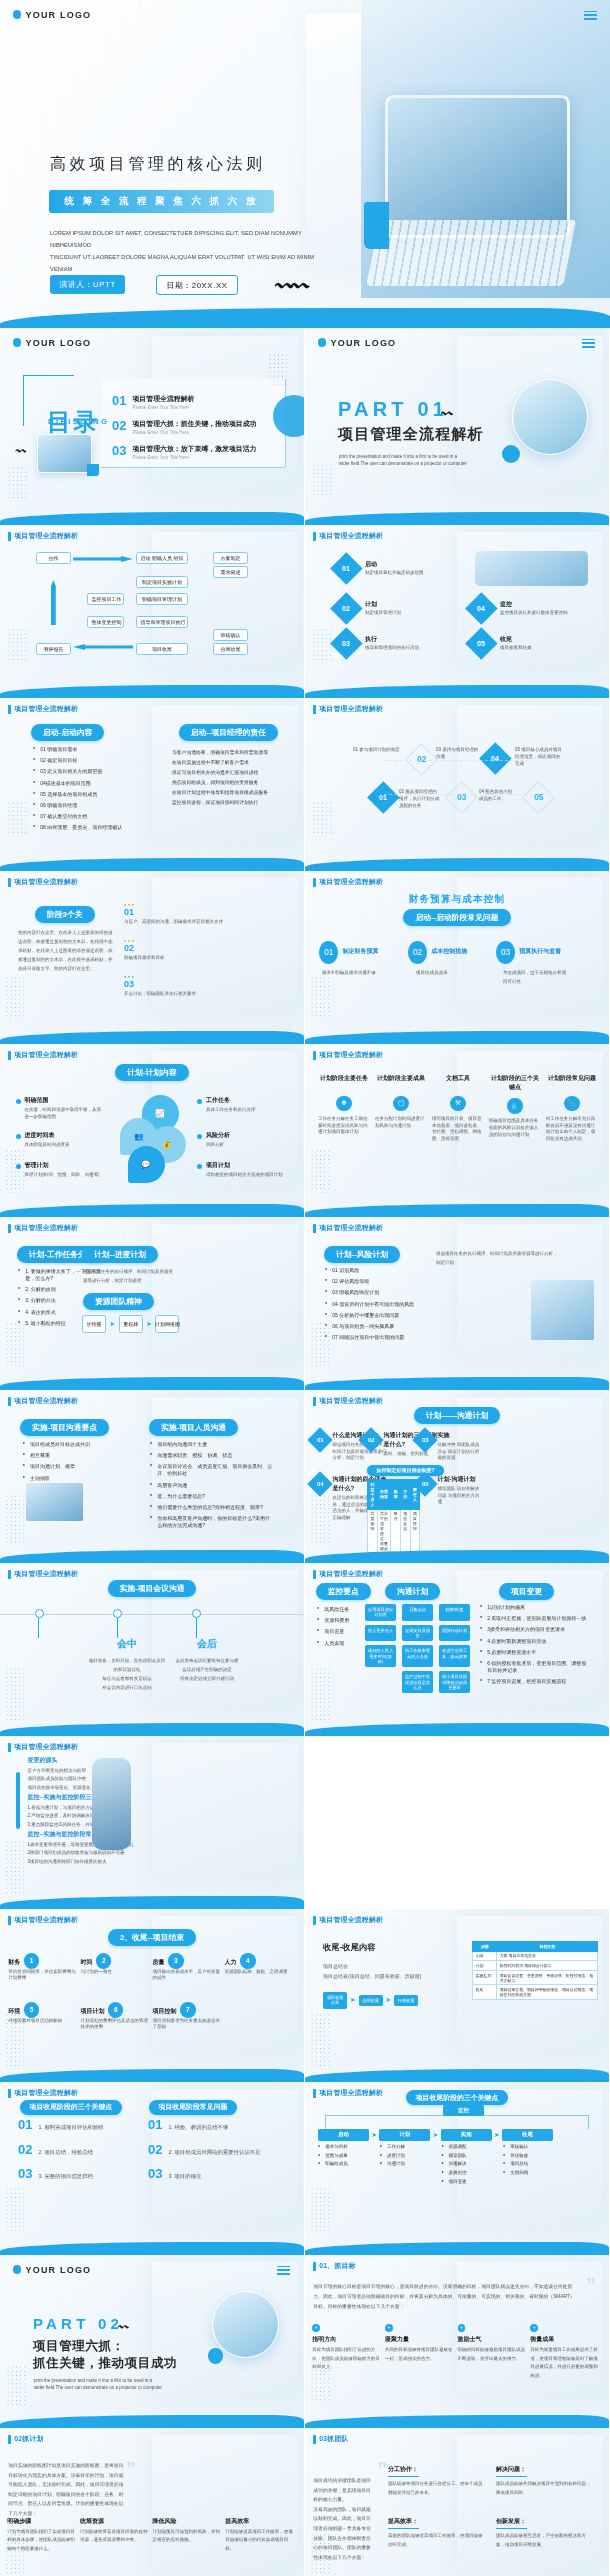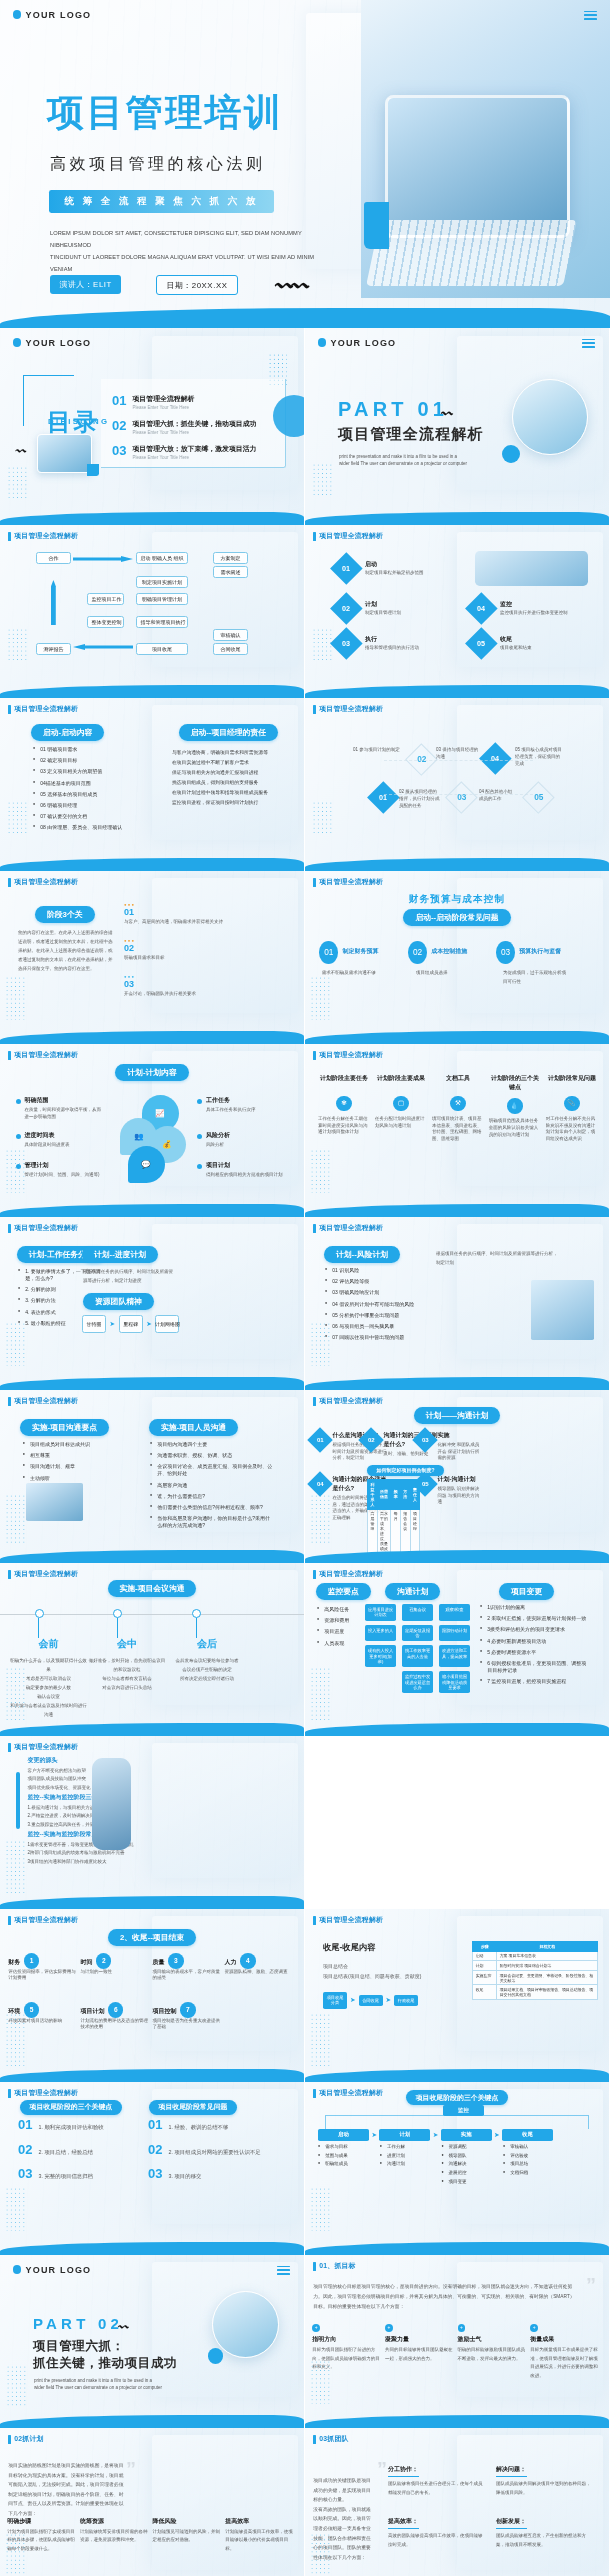--- a/index.html
+++ b/index.html
@@ -164,28 +164,27 @@
     <div class="bluekey"></div>
     <div class="logo">
       <div class="dot"></div>
       <div class="tx">YOUR  LOGO</div>
     </div>
     <div class="burger">
         <i></i>
         <i></i>
         <i></i>
       </div>
-    <div class="big">项目管理培训</div>
     <div class="sub">高效项目管理的核心法则</div>
     <div class="ribbon">统 筹 全 流 程 聚 焦 六 抓 六 放</div>
     <div class="lorem">
       <div>LOREM IPSUM DOLOR SIT AMET, CONSECTETUER DIPISCING ELIT, SED DIAM NONUMMY NIBHEUISMOD</div>
       <div>TINCIDUNT UT LAOREET DOLORE MAGNA ALIQUAM ERAT VOLUTPAT. UT WISI ENIM AD MINIM VENIAM</div>
     </div>
-    <div class="speaker">演讲人：ELIT</div>
+    <div class="speaker">演讲人：UPTT</div>
     <div class="date">日期：20XX.XX</div>
     <div class="squigbig">〰〰</div>
     <div class="wavebottom"></div>
   </div>
 
   <div class="row">
     <div class="slide dir" style="height:197px">
       <div class="bgphoto"></div>
       <div class="logo">
         <div class="dot"></div>
@@ -719,28 +718,20 @@
       <div style="position:absolute;left:0;right:0;top:16.7px;text-align:center">
         <span class="pill lg">实施-项目会议沟通</span></div>
       <div class="tl" style="position:absolute;left:0;right:0;top:35px;height:42px">
         <div class="line"></div>
         <div class="pin" style="left:35px"></div>
           <div class="stem" style="left:38px"></div>
         <div class="pin" style="left:113px"></div>
           <div class="stem" style="left:117px"></div>
         <div class="pin" style="left:192px"></div>
           <div class="stem" style="left:196px"></div>
-      </div>
-      <div style="position:absolute;left:9.5px;top:74px;width:78px;text-align:center">
-        <div style="font-size:10px;font-weight:bold;color:#22a7e8;margin-bottom:4.8px">会前</div>
-        <div class="sm" style="line-height:2">明确为什么开会，以及预期获得什么效果</div>
-        <div class="sm" style="line-height:2">考虑是否可以取消会议</div>
-        <div class="sm" style="line-height:2">确定要参加的最少人数</div>
-        <div class="sm" style="line-height:2">确认会议室</div>
-        <div class="sm" style="line-height:2">和关键与会者就会议题及持续时间进行沟通</div>
       </div>
       <div style="position:absolute;left:88px;top:74px;width:78px;text-align:center">
         <div style="font-size:10px;font-weight:bold;color:#22a7e8;margin-bottom:4.8px">会中</div>
         <div class="sm" style="line-height:2">做好准备，按时开始，首先说明会议目的和议题议程</div>
         <div class="sm" style="line-height:2">每位与会者都有发言机会</div>
         <div class="sm" style="line-height:2">对会议内容进行口头总结</div>
       </div>
       <div style="position:absolute;left:168px;top:74px;width:78px;text-align:center">
         <div style="font-size:10px;font-weight:bold;color:#22a7e8;margin-bottom:4.8px">会后</div>
         <div class="sm" style="line-height:2">会后发布会议纪要给每位参与者</div>

